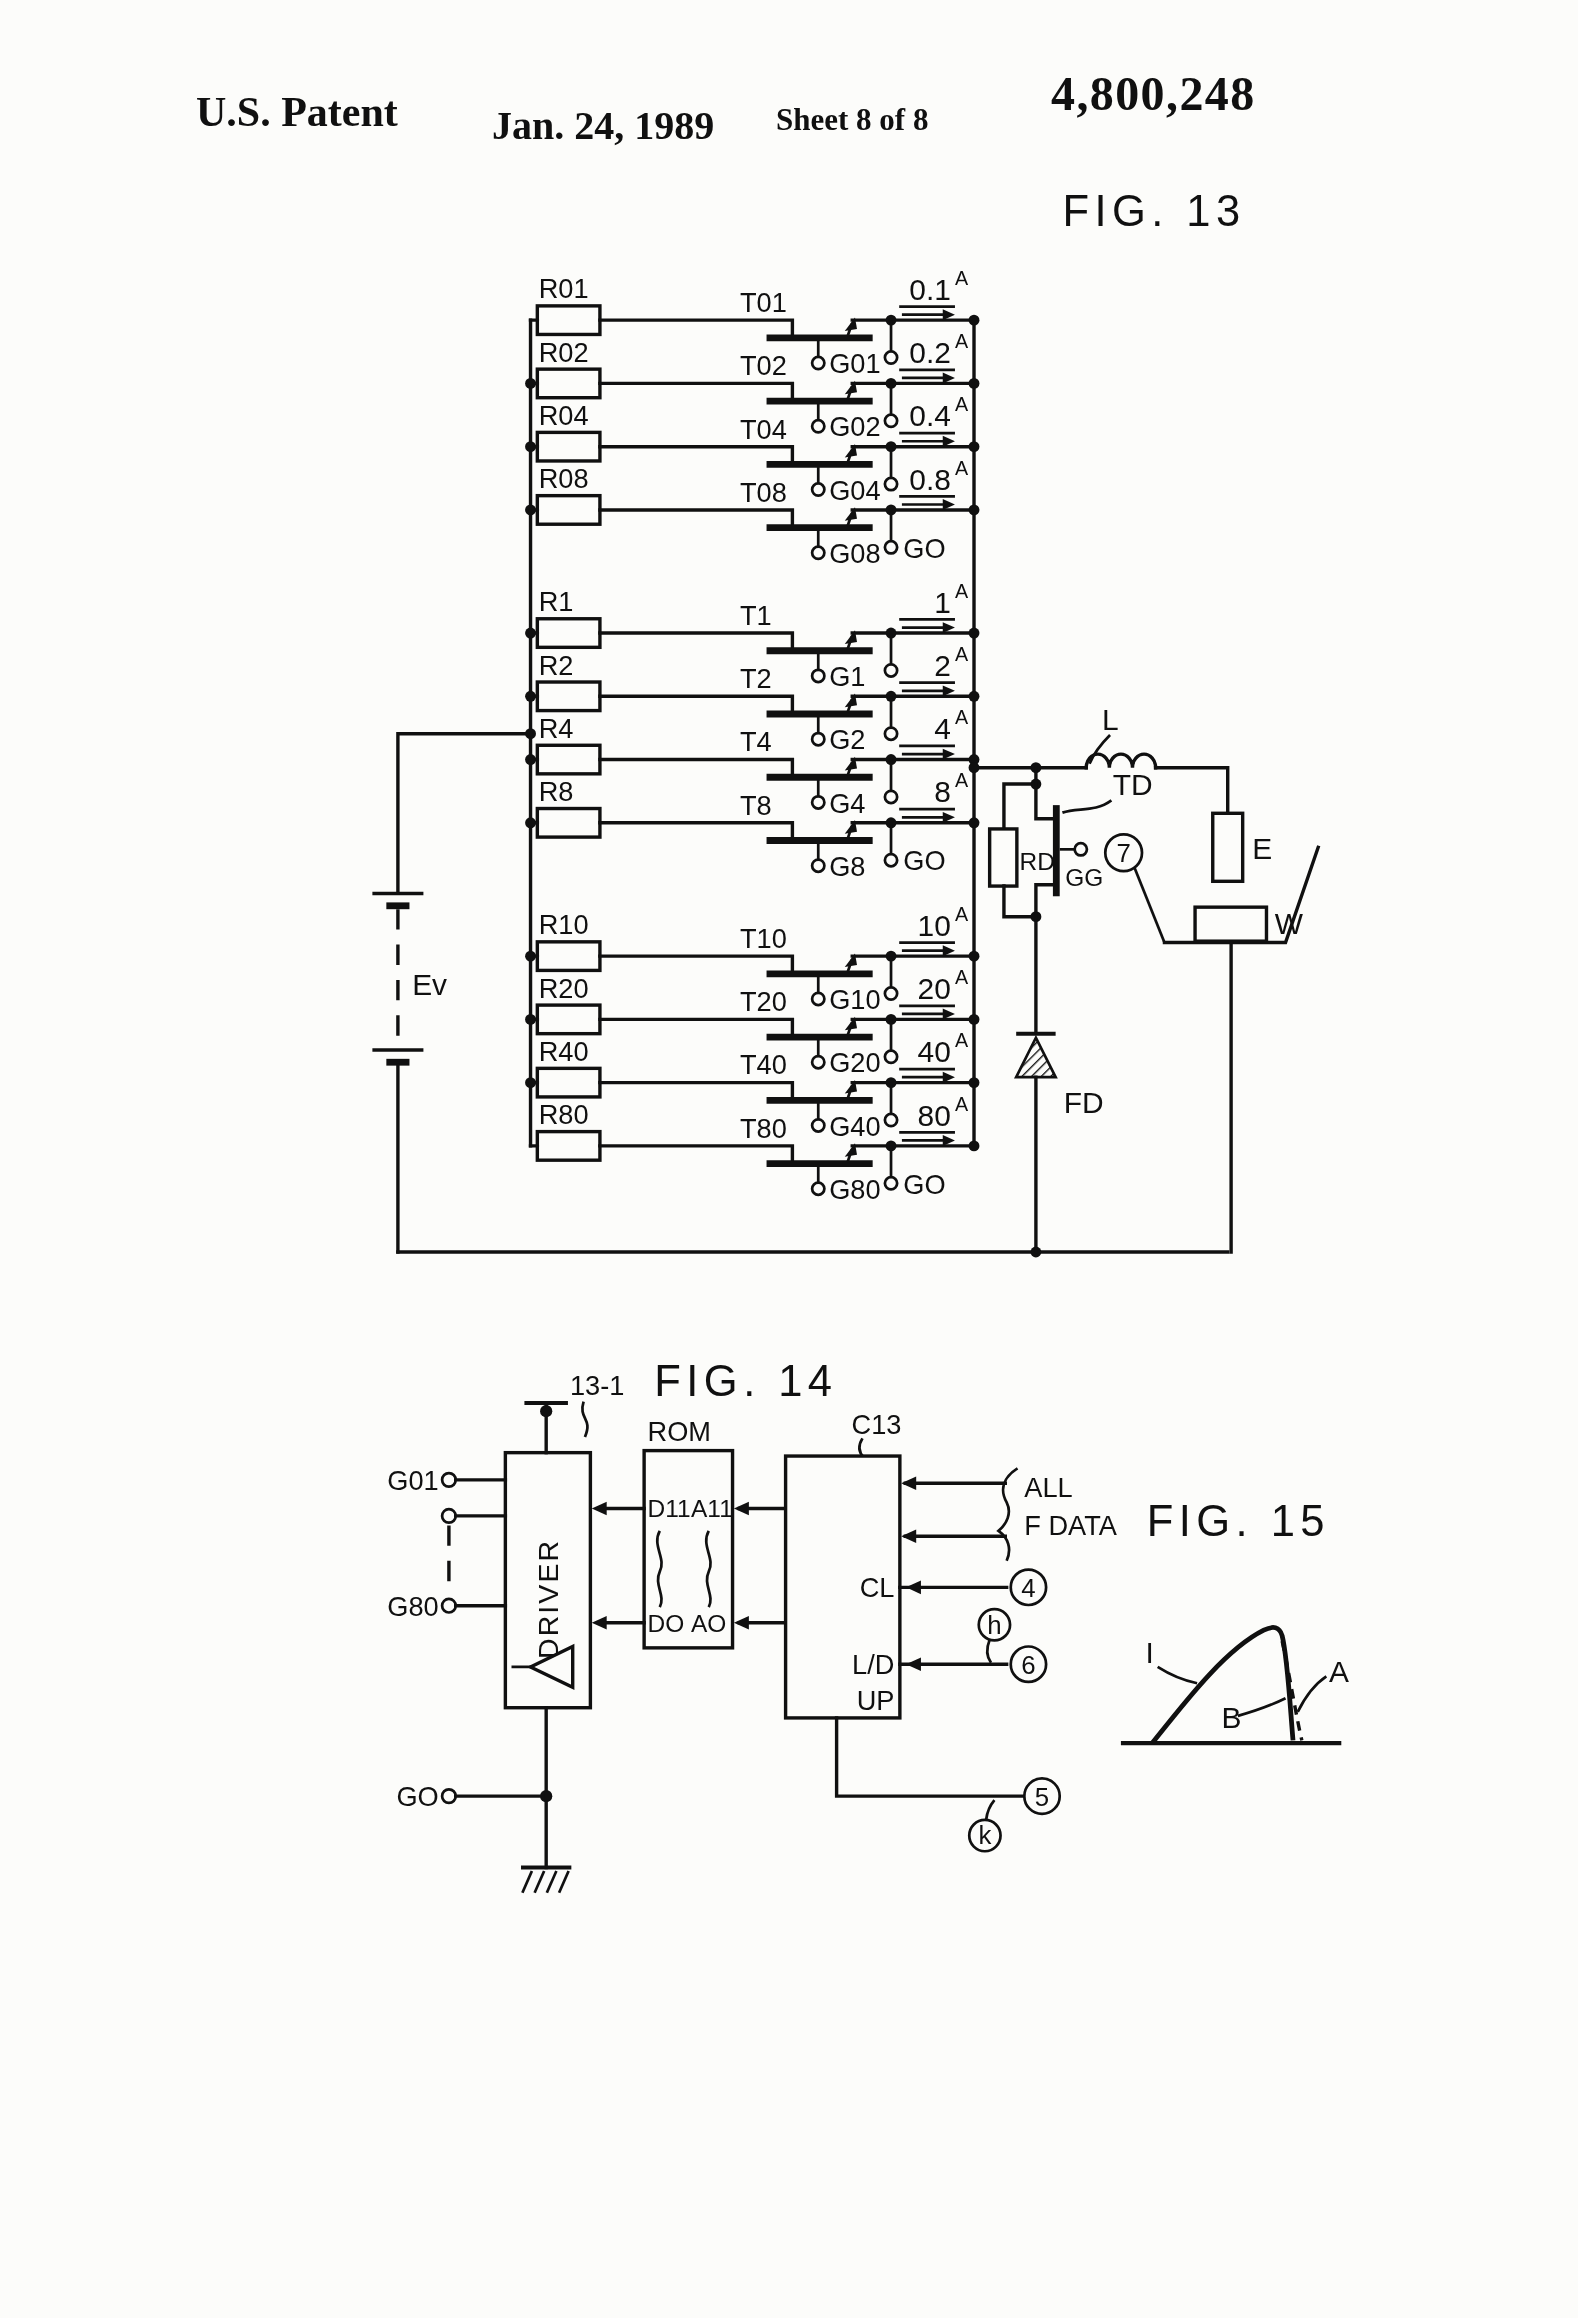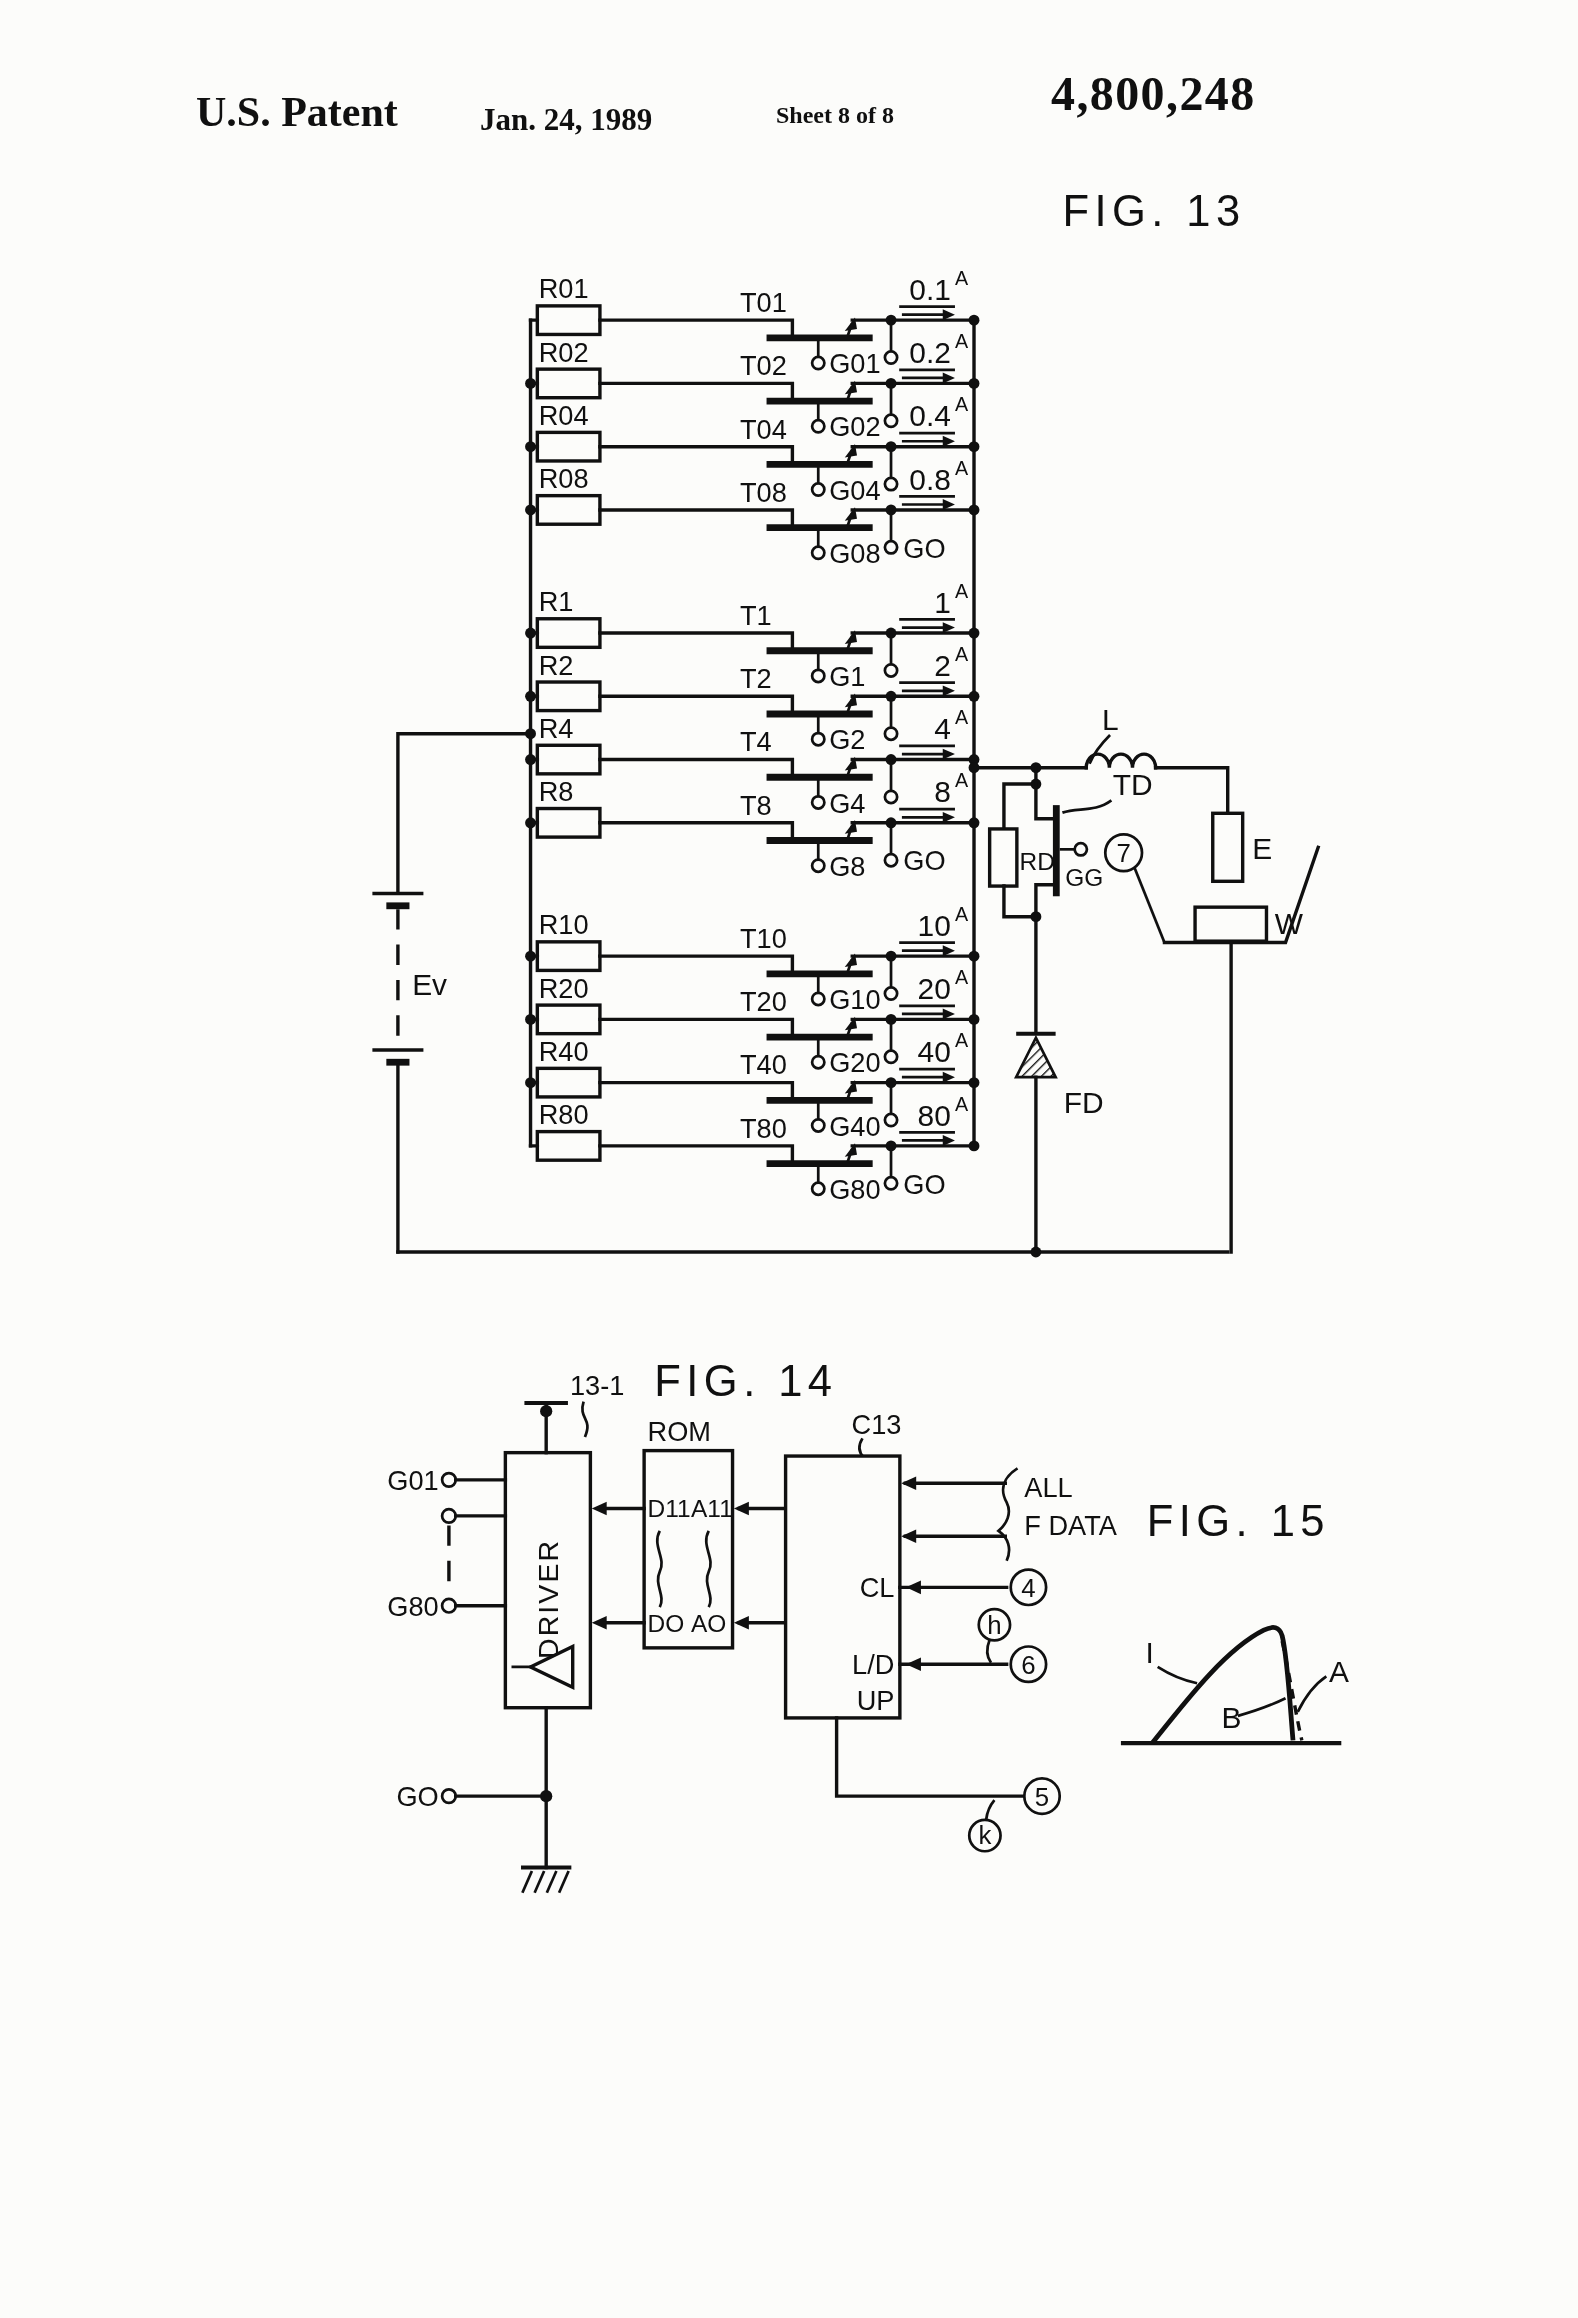--- a/index.html
+++ b/index.html
@@ -1,21 +1,21 @@
 <!DOCTYPE html>
 <html style="font-size:11px"><head>
 <meta charset="utf-8">
 <style>
   html,body{margin:0;padding:0;background:#e8e8e4;}
   #page{position:relative;width:1578px;height:2319px;background:#fcfcfa;margin:0 auto;
         font-family:"Liberation Sans",sans-serif;color:#101010;}
   .hdr{position:absolute;font-family:"Liberation Serif",serif;font-weight:bold;white-space:nowrap;}
   #h-title{left:196px;top:88px;font-size:42px;}
-  #h-date{left:480px;top:102px;font-size:31px;}
-  #h-sheet{left:776px;top:102px;font-size:24px;}
+  #h-date{left:492px;top:102px;font-size:40px;}
+  #h-sheet{left:776px;top:102px;font-size:31px;}
   #h-num{left:1051px;top:66px;font-size:48px;letter-spacing:1.4px;}
   svg{position:absolute;left:0;top:0;}
   .w{stroke:#101010;stroke-width:5;fill:none;stroke-linecap:square;}
   .w4{stroke:#101010;stroke-width:4;fill:none;}
   .w6{stroke:#101010;stroke-width:6;fill:none;}
   .bar{stroke:#101010;stroke-width:10;fill:none;}
   .comp{fill:#fcfcfa;stroke:#101010;stroke-width:5;}
   .term{fill:#fcfcfa;stroke:#101010;stroke-width:4;}
   .dot{fill:#101010;stroke:none;}
   .blk{fill:#101010;stroke:none;}

